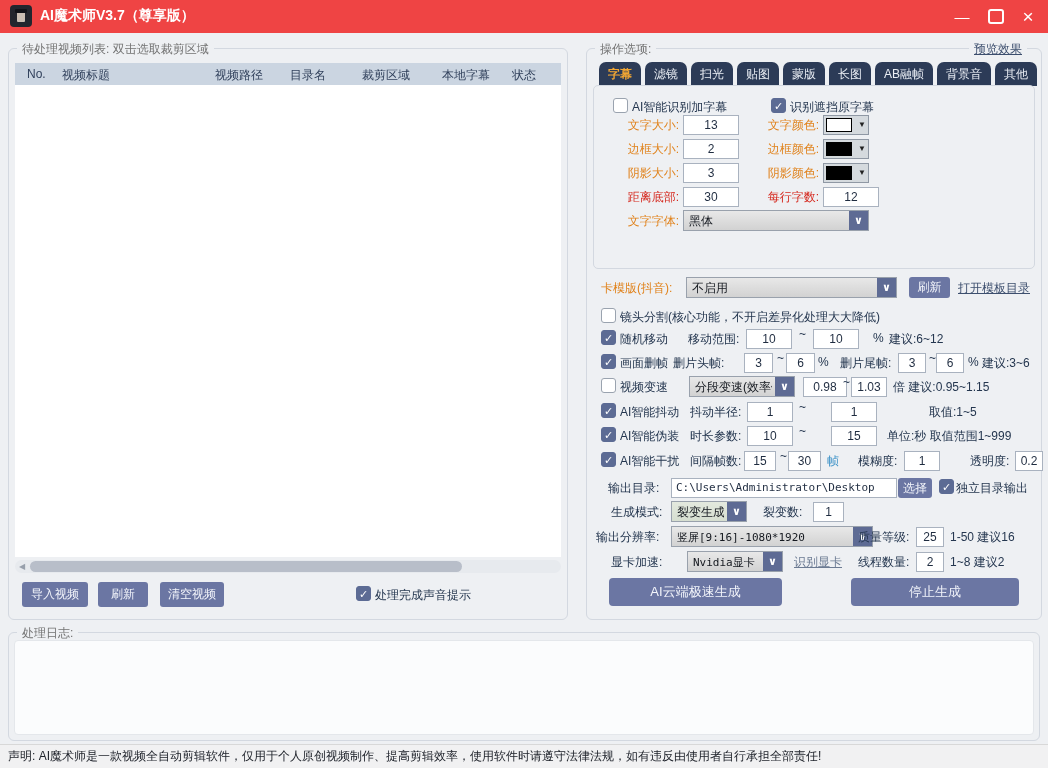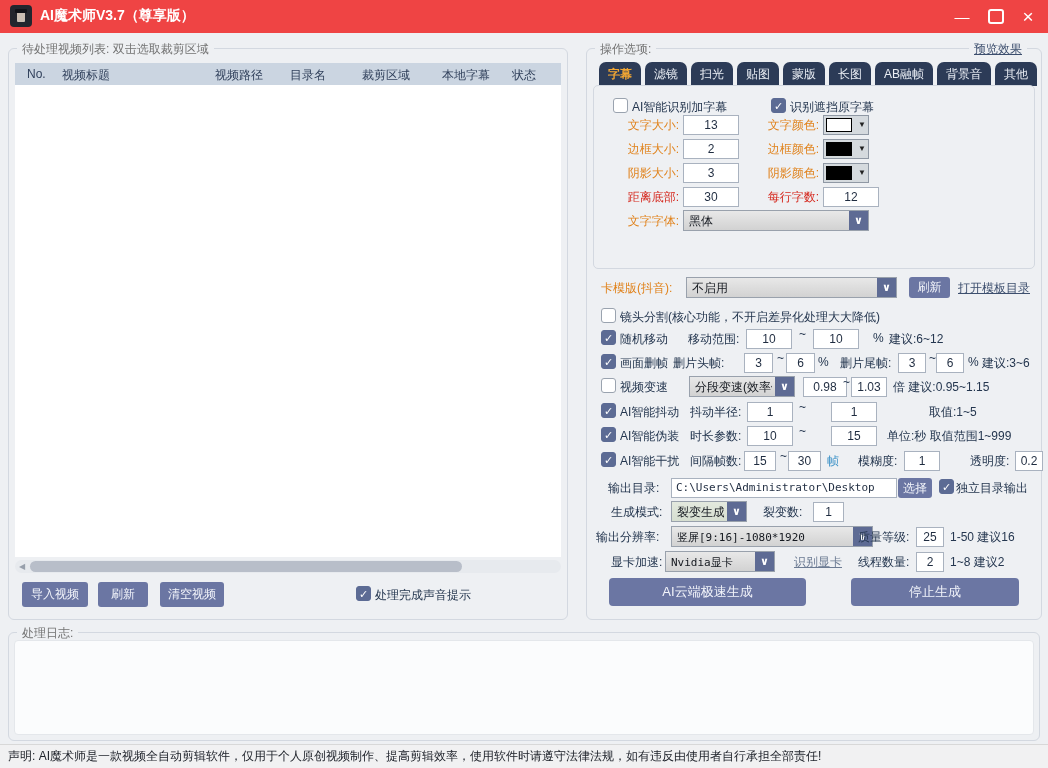--- a/index.html
+++ b/index.html
@@ -306,31 +306,31 @@
       <span class="val mono">竖屏[9:16]-1080*1920</span>
       <span class="arr">∨</span>
     </span>
     <span class="lab" style="left:271px">质量等级:</span>
     <span class="inp" style="left:329px;width:28px">25</span>
     <span class="lab" style="left:363px">1-50 建议16</span>
   </div>
 
   <div class="r" style="top:502px">
     <span class="lab" style="left:24px">显卡加速:</span>
-    <span class="dd" style="left:78px;width:110px">
+    <span class="dd" style="left:100px;width:96px">
       <span class="val mono">Nvidia显卡</span>
       <span class="arr">∨</span>
     </span>
     <span class="lab" style="left:207px"><span class="link dim">识别显卡</span></span>
     <span class="lab" style="left:271px">线程数量:</span>
     <span class="inp" style="left:329px;width:28px">2</span>
     <span class="lab" style="left:363px">1~8 建议2</span>
   </div>
 
-  <div class="btn big" style="left:22px;top:529px;width:197px;height:28px">AI云端极速生成</div>
+  <div class="btn big" style="left:22px;top:529px;width:173px;height:28px">AI云端极速生成</div>
   <div class="btn big" style="left:264px;top:529px;width:168px;height:28px">停止生成</div>
 </div>
 
 <div class="group" style="left:8px;top:632px;width:1030px;height:107px">
   <div class="legend">处理日志:</div>
   <div class="loginner"></div>
 </div>
 
 <div class="footer">声明: AI魔术师是一款视频全自动剪辑软件，仅用于个人原创视频制作、提高剪辑效率，使用软件时请遵守法律法规，如有违反由使用者自行承担全部责任!</div>
 

